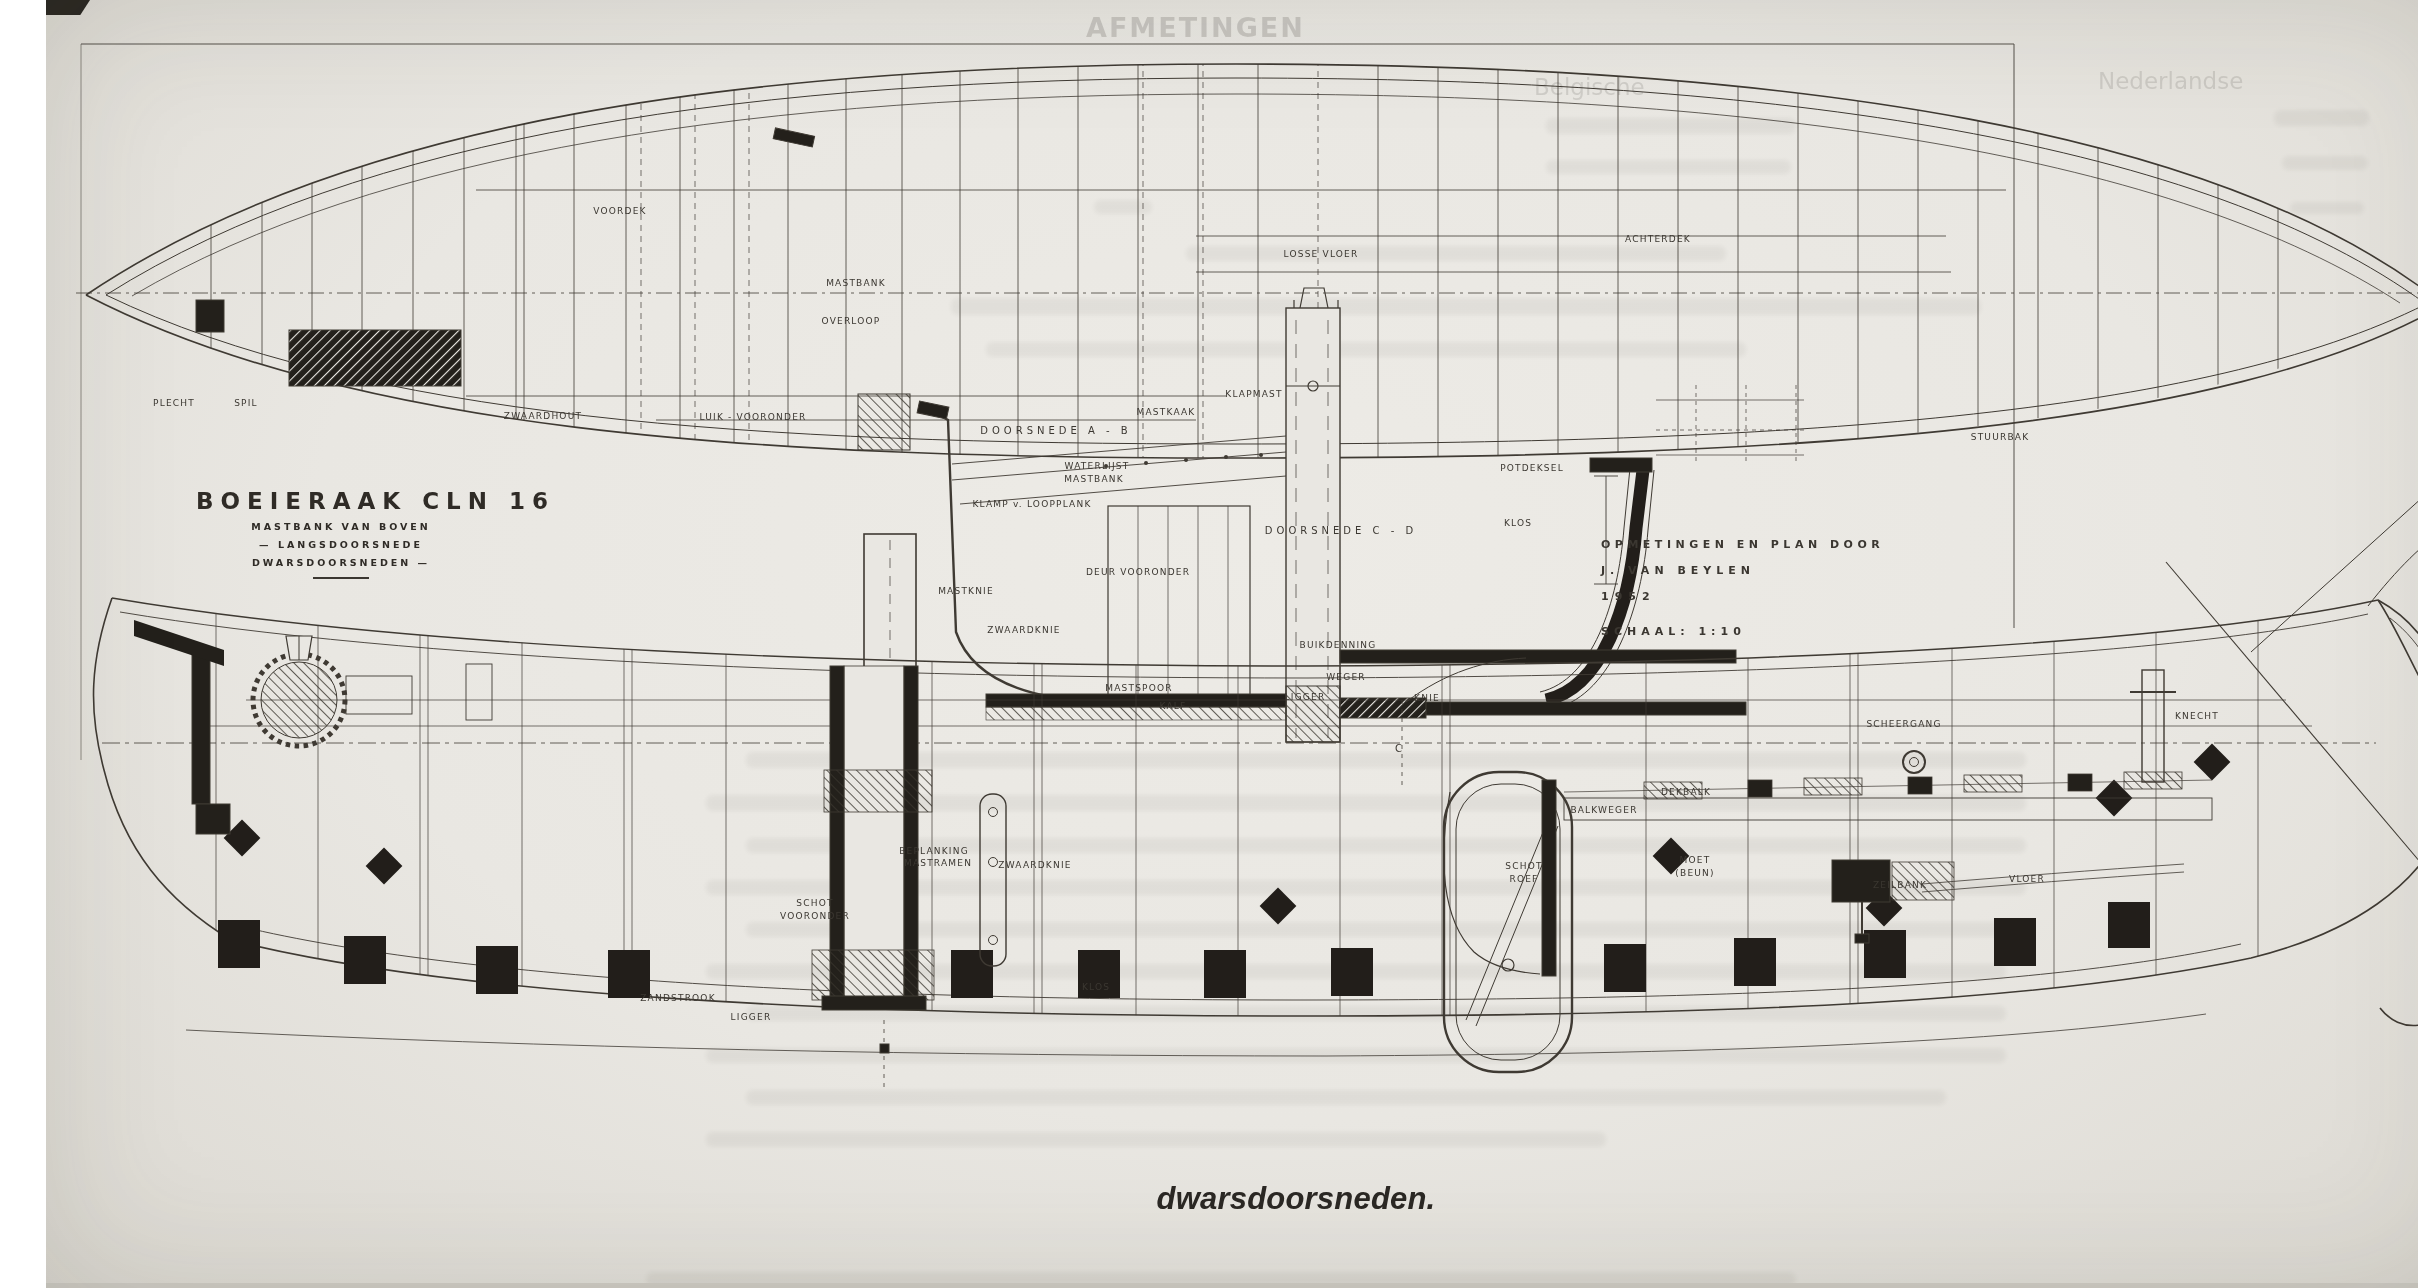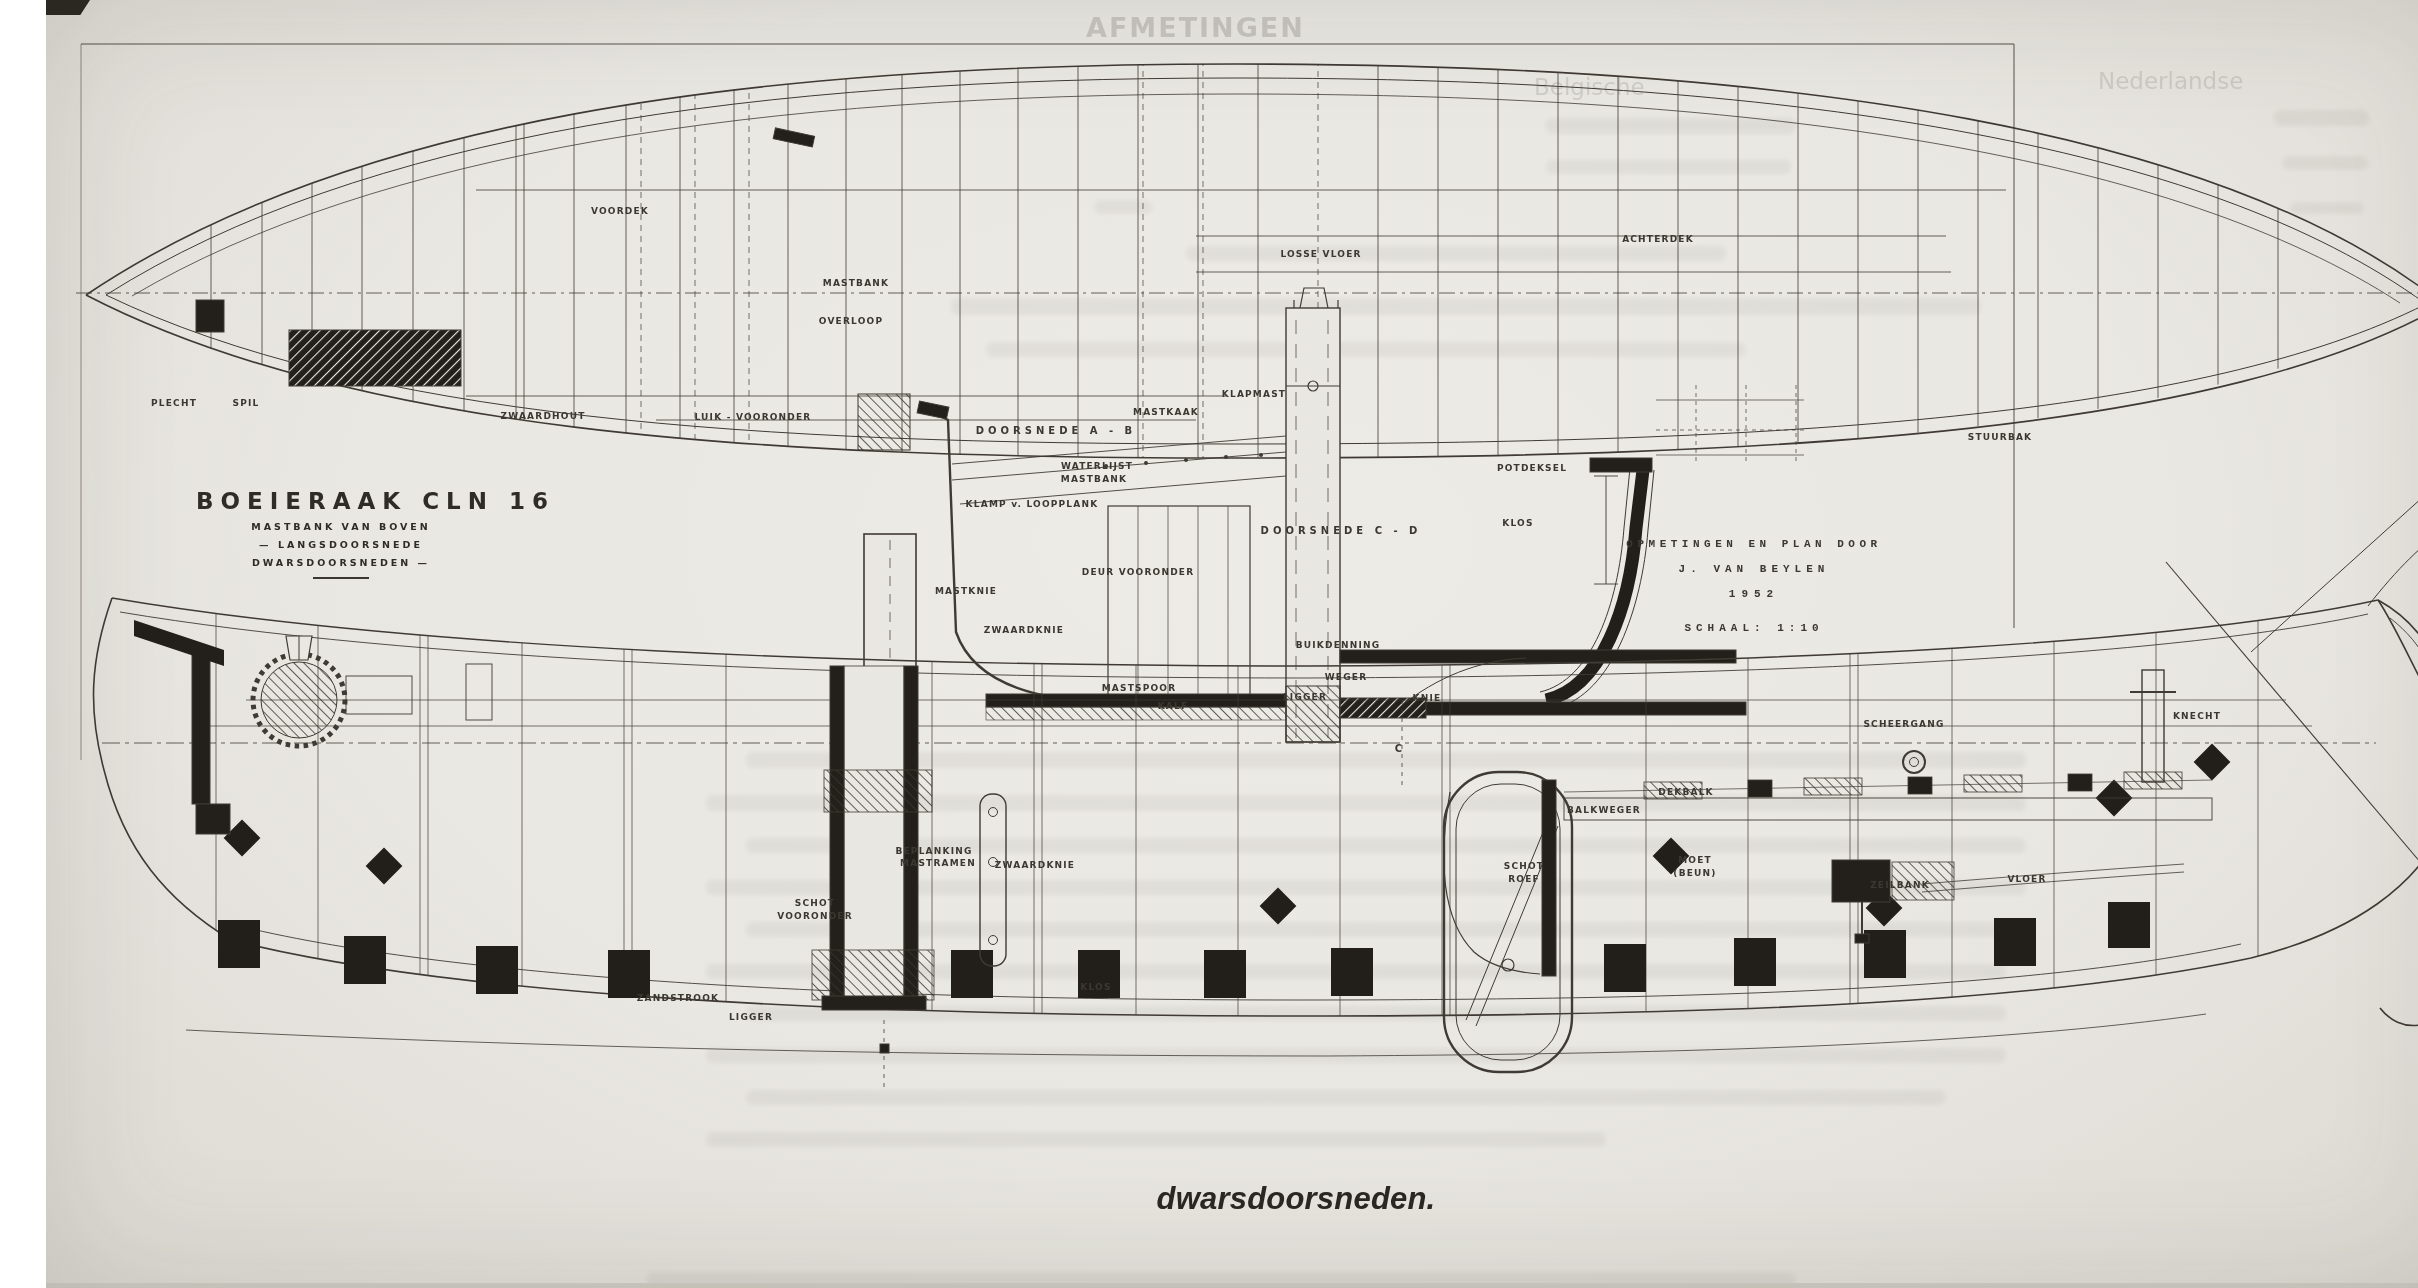--- a/index.html
+++ b/index.html
@@ -11,27 +11,27 @@
   .gsmudge{position:absolute;background:#3a372f;opacity:0.055;border-radius:7px;filter:blur(2px);}
   .gword{position:absolute;color:#6b6863;filter:blur(0.6px);white-space:nowrap;}
   .gw1{left:1040px;top:12px;font-size:27px;font-weight:bold;letter-spacing:2px;opacity:.26;}
   .gw2{left:1488px;top:74px;font-size:23px;opacity:.2;}
   .gw3{left:2052px;top:68px;font-size:23px;opacity:.2;}
   
   .linework{position:absolute;left:0;top:0;z-index:2;}
   
   .label-layer{position:absolute;inset:0;z-index:3;}
   .lbl{position:absolute;transform:translate(-50%,-50%);font-size:9px;letter-spacing:1.2px;
-       color:#3b3731;white-space:nowrap;font-weight:700;}
+       color:#3b3731;white-space:nowrap;font-weight:400;}
   
   .titleblock{position:absolute;left:150px;top:488px;width:290px;text-align:center;z-index:3;color:#2f2b26;}
   .tb-title{font-size:23px;font-weight:bold;letter-spacing:7px;white-space:nowrap;}
   .tb-sub{font-size:9.5px;font-weight:600;letter-spacing:3px;margin-top:7px;white-space:nowrap;}
   .tb-rule{width:56px;height:2px;background:#3b3731;margin:9px auto 0 auto;}
-  .creditblock{position:absolute;left:1555px;top:538px;width:306px;text-align:center;z-index:3;color:#3b3731;font-family:Liberation Mono, monospace;}
+  .creditblock{position:absolute;left:1555px;top:538px;width:306px;z-index:3;color:#3b3731;}
   .cb-l1{font-size:11px;font-weight:600;letter-spacing:4.5px;white-space:nowrap;}
   .cb-l2{font-size:11px;font-weight:600;letter-spacing:5px;margin-top:13px;}
   .cb-l3{font-size:11px;font-weight:600;letter-spacing:6px;margin-top:13px;}
   .cb-l4{font-size:11px;font-weight:600;letter-spacing:5px;margin-top:22px;}
   
   .caption{position:absolute;left:545px;top:1176px;width:1410px;text-align:center;z-index:3;
            font-family:"Liberation Sans", sans-serif;font-style:italic;font-weight:600;
            font-size:31px;color:#2b2824;word-spacing:5px;letter-spacing:.2px;line-height:46px;}
   
   .corner-speck{position:absolute;left:0;top:0;width:44px;height:15px;background:#2a2722;z-index:4;

